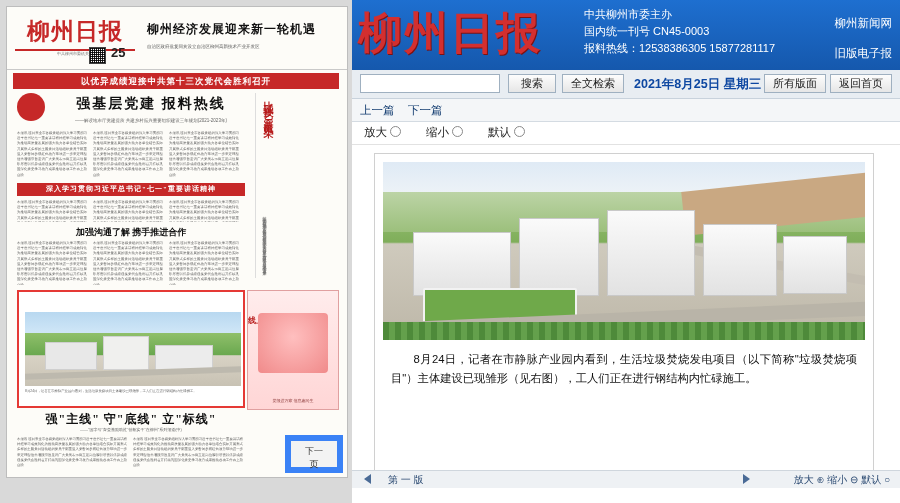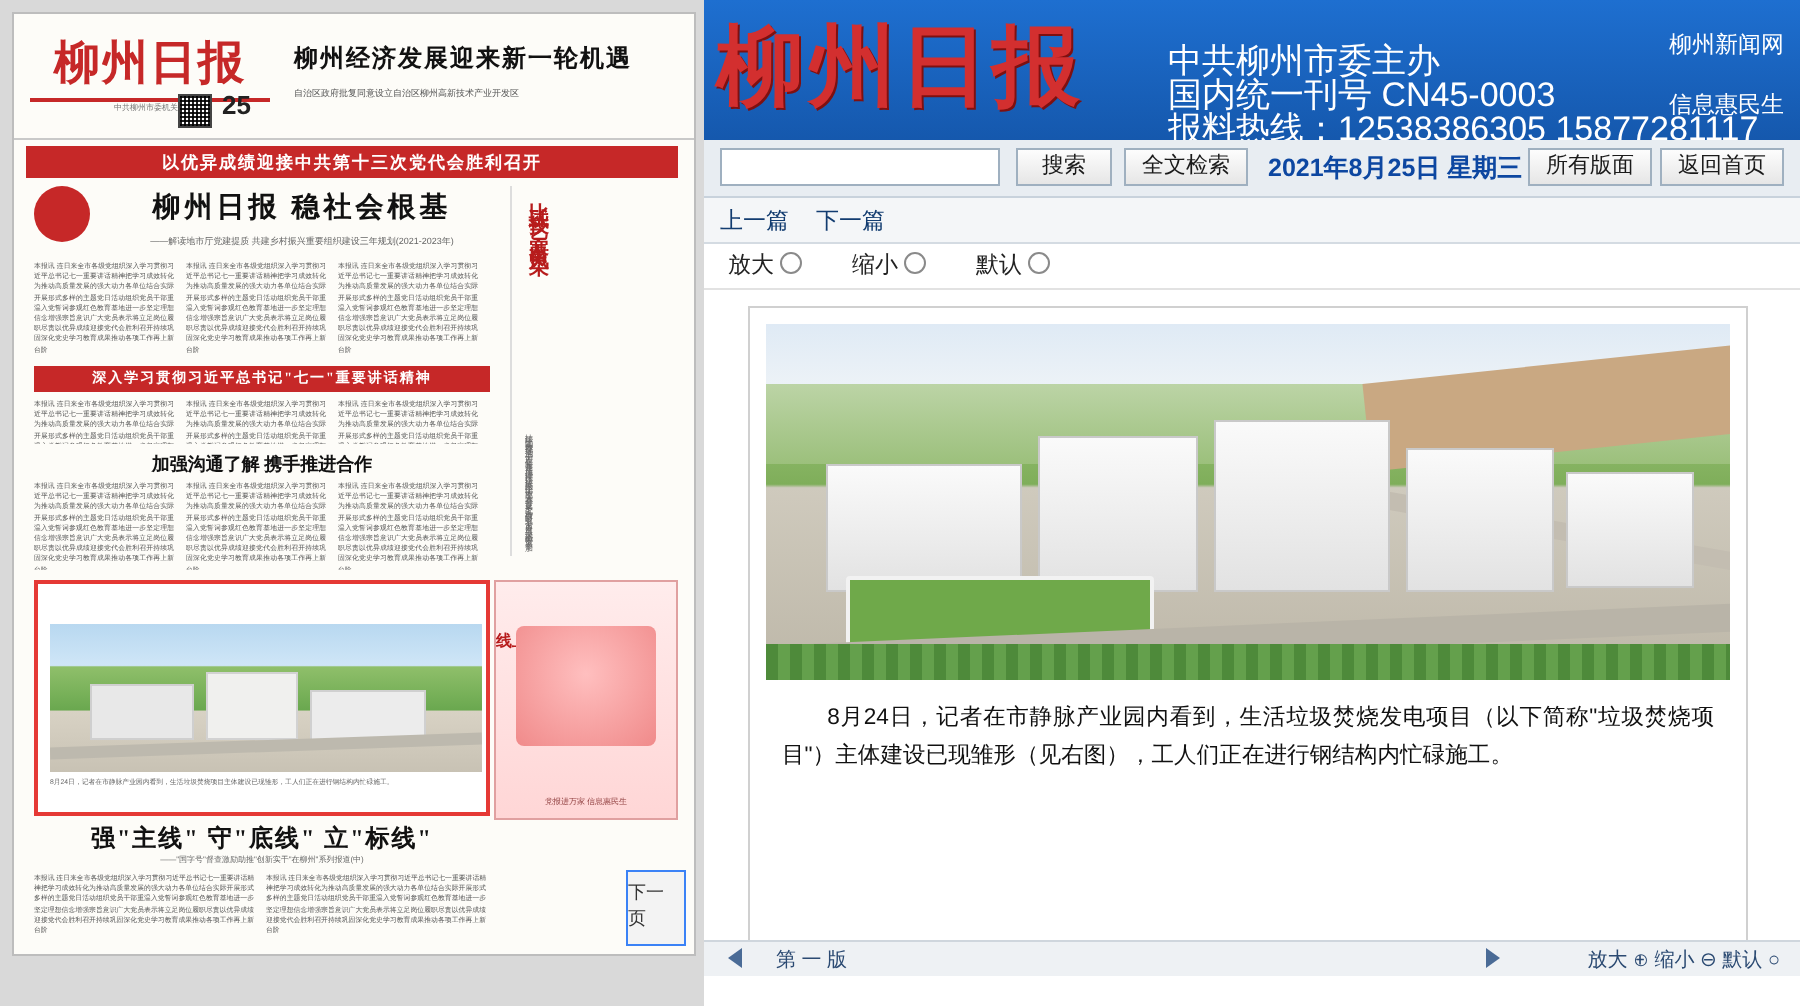--- a/index.html
+++ b/index.html
@@ -244,25 +244,26 @@
     position:absolute; left: 10px; top: 22px; width: 70px; height: 60px;
     background: radial-gradient(circle at 50% 40%, #ffbfbf, #f08a8a);
     border-radius: 4px;
   }
   .p-poster-b {
     position:absolute; left:0; bottom: 6px; width: 90px; text-align:center;
     font-size: 4px; color: #8d3b3b;
   }
   .p-pager {
     position: absolute; right: 4px; bottom: 4px;
-    width: 30px; height: 38px;
-    border: 1px solid #3b82f6;
+    width: 58px; height: 38px;
+    border: 6px solid #3b82f6;
     background: #f3f3f3;
     font-size: 9px;
     color: #333;
+    text-align: center;
     line-height: 13px;
     padding-top: 4px;
     box-sizing: border-box;
   }
 
   
   .site {
     position: absolute;
     left: 352px; top: 0;
     width: 548px; height: 503px;
@@ -282,23 +283,23 @@
     color: #d32f2f;
     font-family: "Liberation Serif", serif;
     font-weight: bold;
     font-size: 44px;
     letter-spacing: 2px;
     line-height: 60px;
     text-shadow: 1px 1px 0 #7f1010;
     white-space: nowrap;
   }
   .hdr-lines {
-    position: absolute; left: 232px; top: 22px;
+    position: absolute; left: 232px; top: 6px;
     color: #ffffff;
-    font-size: 17px;
+    font-size: 11px;
     line-height: 17px;
   }
   .hdr-lines div { white-space: nowrap; }
   .hdr-right {
     position: absolute; right: 8px; top: 8px;
     text-align: right;
     color: #ffffff;
     font-size: 11.5px;
     line-height: 30px;
   }
@@ -492,21 +493,21 @@
         <div class="p-logo">柳州日报</div>
         <div class="p-logo-sub">中共柳州市委机关报</div>
         <div class="p-qr"></div>
         <div class="p-daynum">25</div>
         <div class="p-headline-top">柳州经济发展迎来新一轮机遇</div>
         <div class="p-headline-top-sub">自治区政府批复同意设立自治区柳州高新技术产业开发区</div>
       </div>
 
       <div class="p-redbar">以优异成绩迎接中共第十三次党代会胜利召开</div>
       <div class="p-emblem"></div>
-      <div class="p-bigtitle">柳州日报 稳社会根基</div>
+      <div class="p-bigtitle">强基层党建 报料热线</div>
       <div class="p-bigtitle-sub">——解读地市厅党建提质 共建乡村振兴重要组织建设三年规划(2021-2023年)</div>
 
       <div class="p-col-right">
         <div class="p-vert-title">比试技艺 塞出风采</div>
         <div class="p-vert-body">技能比武大赛现场选手们正在紧张有序地进行操作技能展示比拼本次大赛共设置多个工种项目吸引全市百余名技术能手报名参加</div>
       </div>
 
       <div class="p-textblock" style="left:10px; top:124px; width:70px; height:46px;">本报讯 连日来全市各级党组织深入学习贯彻习近平总书记七一重要讲话精神把学习成效转化为推动高质量发展的强大动力各单位结合实际开展形式多样的主题党日活动组织党员干部重温入党誓词参观红色教育基地进一步坚定理想信念增强宗旨意识广大党员表示将立足岗位履职尽责以优异成绩迎接党代会胜利召开持续巩固深化党史学习教育成果推动各项工作再上新台阶</div>
       <div class="p-textblock" style="left:86px; top:124px; width:70px; height:46px;">本报讯 连日来全市各级党组织深入学习贯彻习近平总书记七一重要讲话精神把学习成效转化为推动高质量发展的强大动力各单位结合实际开展形式多样的主题党日活动组织党员干部重温入党誓词参观红色教育基地进一步坚定理想信念增强宗旨意识广大党员表示将立足岗位履职尽责以优异成绩迎接党代会胜利召开持续巩固深化党史学习教育成果推动各项工作再上新台阶</div>
       <div class="p-textblock" style="left:162px; top:124px; width:70px; height:46px;">本报讯 连日来全市各级党组织深入学习贯彻习近平总书记七一重要讲话精神把学习成效转化为推动高质量发展的强大动力各单位结合实际开展形式多样的主题党日活动组织党员干部重温入党誓词参观红色教育基地进一步坚定理想信念增强宗旨意识广大党员表示将立足岗位履职尽责以优异成绩迎接党代会胜利召开持续巩固深化党史学习教育成果推动各项工作再上新台阶</div>
@@ -557,21 +558,21 @@
 
     <div class="site-header">
       <div class="site-logo">柳州日报</div>
       <div class="hdr-lines">
         <div>中共柳州市委主办</div>
         <div>国内统一刊号 CN45-0003</div>
         <div>报料热线：12538386305  15877281117</div>
       </div>
       <div class="hdr-right">
         <a href="#">柳州新闻网</a>
-        <a href="#">信息惠民生</a>
+        <a href="#">旧版电子报</a>
       </div>
     </div>
 
     <div class="search-bar">
       <input class="search-input" type="text" placeholder="" style="">
       <button class="btn-sm btn-search">搜索</button>
       <button class="btn-sm btn-fulltext">全文检索</button>
       <div class="date-label">2021年8月25日 星期三</div>
       <button class="btn-sm btn-allpages">所有版面</button>
       <button class="btn-sm btn-home">返回首页</button>

